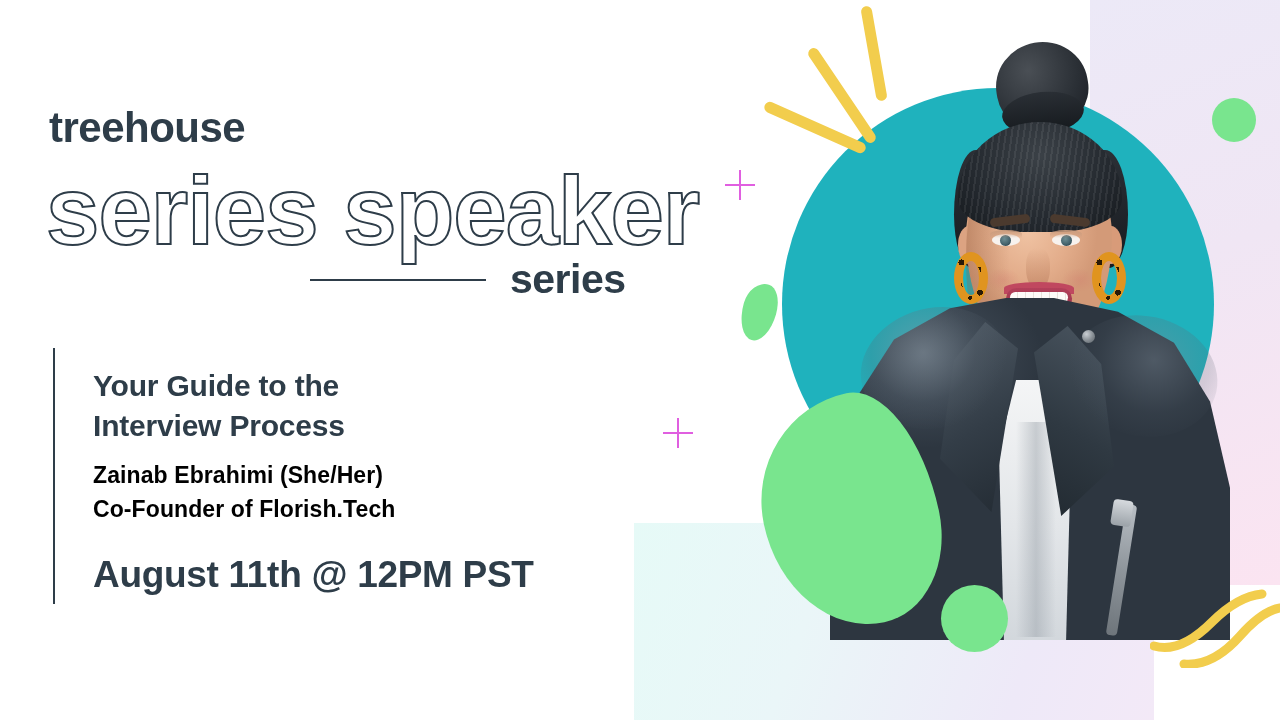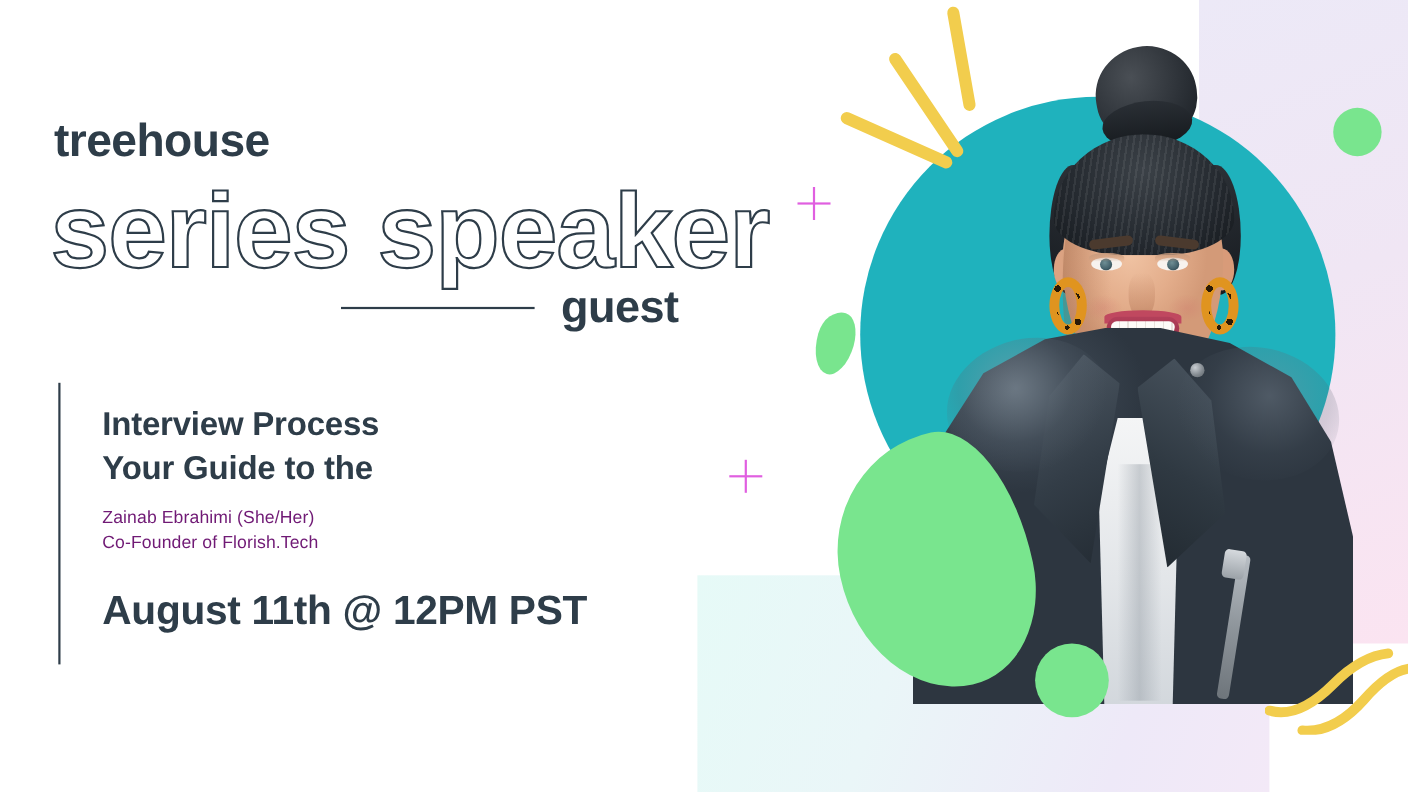--- a/index.html
+++ b/index.html
@@ -329,22 +329,22 @@
     width:560px; height:256px;
     border-left:2px solid #2e3d49;
     padding-left:38px;
   }
   .talk-title {
     font-size:30px; font-weight:600; line-height:1.32;
     color:#2e3d49; letter-spacing:-0.2px;
     margin-top:18px;
   }
   .speaker-name, .speaker-role {
-    font-size:16px; font-weight:400; line-height:1.45;
-    color:#701a75; letter-spacing:0.1px;
+    font-size:23px; font-weight:700; line-height:1.45;
+    color:#000000; letter-spacing:0.1px;
   }
   .speaker-name { margin-top:14px; }
   .datetime {
     font-size:37px; font-weight:700; color:#2e3d49;
     letter-spacing:-0.3px; margin-top:28px;
   }
 </style>
 </head>
 <body>
 
@@ -422,26 +422,26 @@
     <path d="M4 68 C 24 74, 44 62, 62 44 C 76 30, 92 18, 112 16" fill="none" stroke="#f2cd4d" stroke-width="9" stroke-linecap="round"></path>
     <path d="M34 86 C 56 88, 74 76, 90 58 C 104 42, 118 32, 130 30" fill="none" stroke="#f2cd4d" stroke-width="9" stroke-linecap="round"></path>
   </svg>
 
   <div class="wordmark">treehouse</div>
 
   <div class="headline-outline">series speaker</div>
 
   <div class="series-row">
     <div class="series-rule"></div>
-    <div class="series-label">guest</div>
+    <div class="series-label">series</div>
   </div>
 
   <div class="lower-block">
     <div class="talk-title">
+      <div>Your Guide to the</div>
       <div>Interview Process</div>
-      <div>Your Guide to the</div>
     </div>
     <div class="speaker-name">Zainab Ebrahimi (She/Her)</div>
     <div class="speaker-role">Co-Founder of Florish.Tech</div>
     <div class="datetime">August 11th @ 12PM PST</div>
   </div>
 
 </div>
 
 </body></html>

